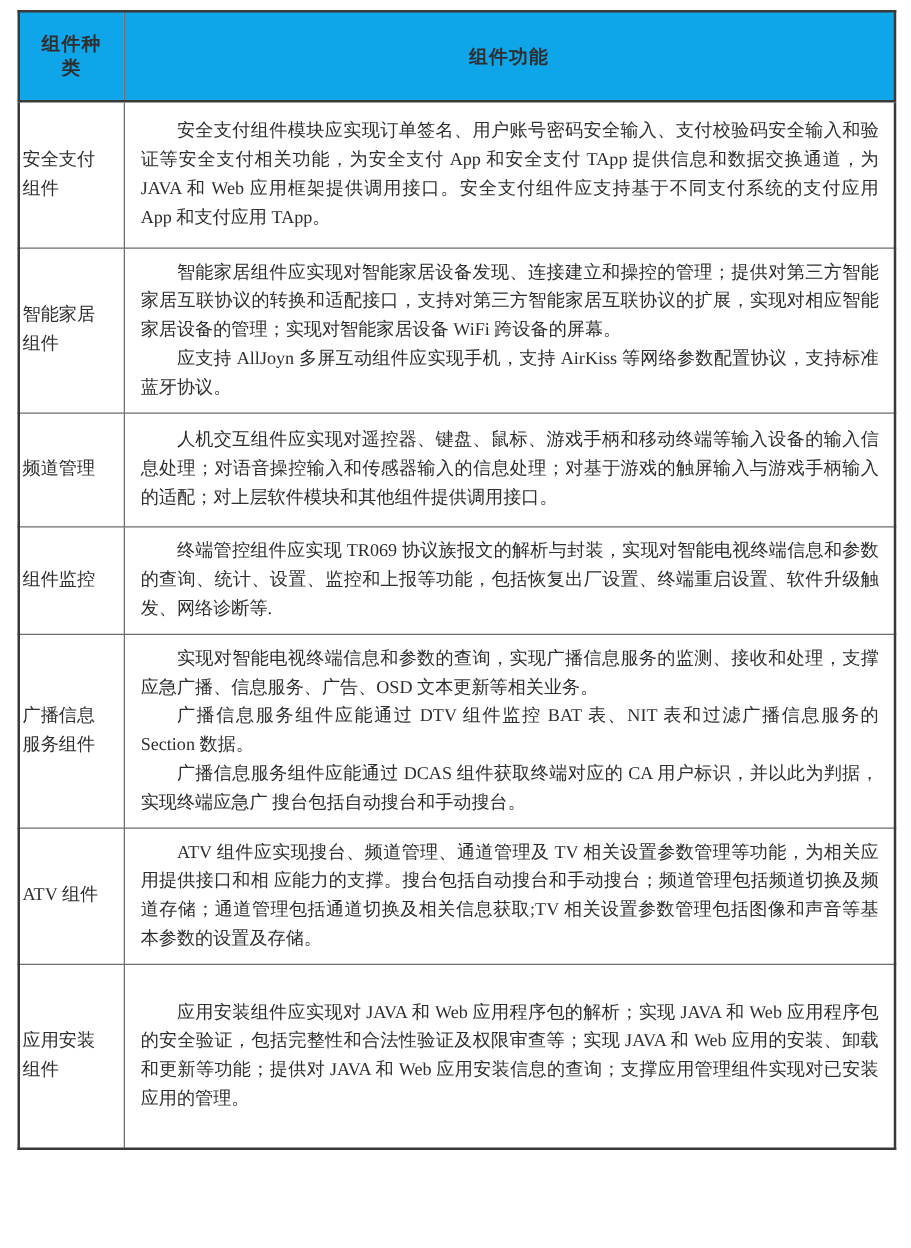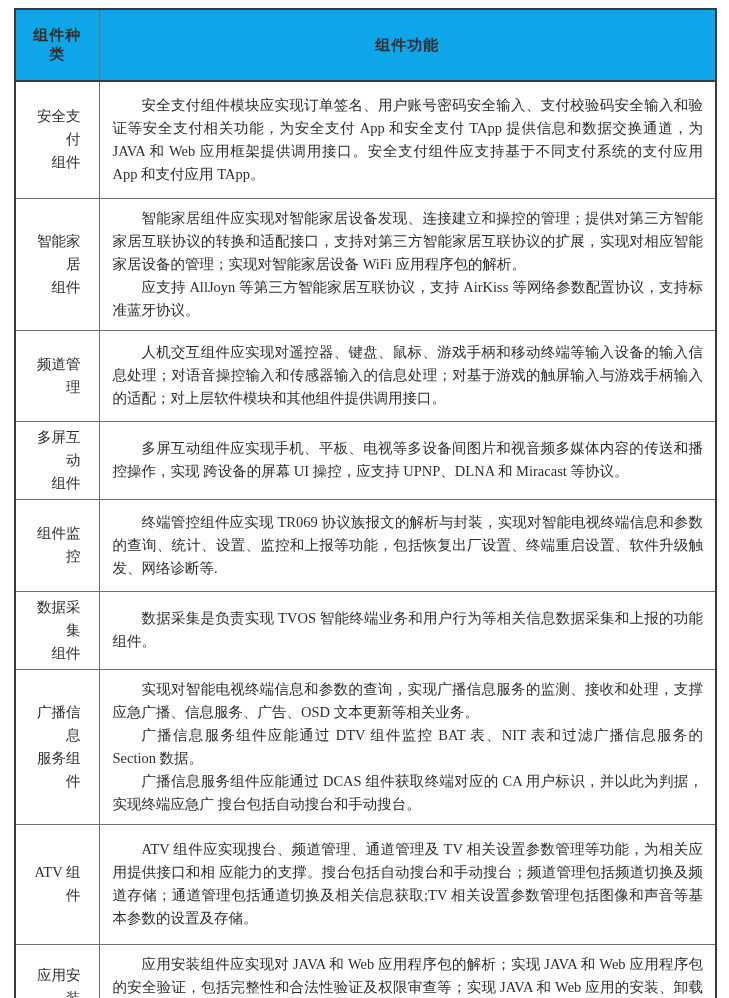--- a/index.html
+++ b/index.html
@@ -34,26 +34,26 @@
     background: #0ea5e9;
     font-weight: bold;
     font-size: 15px;
     text-align: center;
     height: 26px;
     padding: 16px;
     border-bottom: 2px solid #3a3a3a;
     letter-spacing: 1px;
   }
   td.type-cell {
-    text-align: right;
+    text-align: left;
     vertical-align: middle;
     font-size: 14.5px;
     line-height: 23px;
     white-space: pre-line;
-    padding: 4px 18px;
+    padding: 4px 2px;
   }
   td.func-cell {
     vertical-align: middle;
     font-size: 14.5px;
     line-height: 23px;
     padding: 8px 12px 8px 13px;
     text-align: justify;
     font-family: Liberation Serif, serif;
   }
   td.func-cell p {
@@ -91,48 +91,34 @@
         <td class="type-cell">安全支付
 组件</td>
         <td class="func-cell">
           <p>安全支付组件模块应实现订单签名、用户账号密码安全输入、支付校验码安全输入和验证等安全支付相关功能，为安全支付 App 和安全支付 TApp 提供信息和数据交换通道，为 JAVA 和 Web 应用框架提供调用接口。安全支付组件应支持基于不同支付系统的支付应用 App 和支付应用 TApp。</p>
         </td>
       </tr>
       <tr>
         <td class="type-cell">智能家居
 组件</td>
         <td class="func-cell">
-          <p>智能家居组件应实现对智能家居设备发现、连接建立和操控的管理；提供对第三方智能家居互联协议的转换和适配接口，支持对第三方智能家居互联协议的扩展，实现对相应智能家居设备的管理；实现对智能家居设备 WiFi 应用程序包的解析。</p>
-          <p>应支持 AllJoyn 等第三方智能家居互联协议，支持 AirKiss 等网络参数配置协议，支持标准蓝牙协议。</p>
+          <p>智能家居组件应实现对智能家居设备发现、连接建立和操控的管理；提供对第三方智能家居互联协议的转换和适配接口，支持对第三方智能家居互联协议的扩展，实现对相应智能家居设备的管理；实现对智能家居设备 WiFi 跨设备的屏幕。</p>
+          <p>应支持 AllJoyn 多屏互动组件应实现手机，支持 AirKiss 等网络参数配置协议，支持标准蓝牙协议。</p>
         </td>
       </tr>
       <tr>
         <td class="type-cell">频道管理</td>
         <td class="func-cell">
           <p>人机交互组件应实现对遥控器、键盘、鼠标、游戏手柄和移动终端等输入设备的输入信息处理；对语音操控输入和传感器输入的信息处理；对基于游戏的触屏输入与游戏手柄输入的适配；对上层软件模块和其他组件提供调用接口。</p>
         </td>
       </tr>
       <tr>
-        <td class="type-cell">多屏互动
-组件</td>
-        <td class="func-cell">
-          <p>多屏互动组件应实现手机、平板、电视等多设备间图片和视音频多媒体内容的传送和播控操作，实现 跨设备的屏幕 UI 操控，应支持 UPNP、DLNA 和 Miracast 等协议。</p>
-        </td>
-      </tr>
-      <tr>
         <td class="type-cell">组件监控</td>
         <td class="func-cell">
           <p>终端管控组件应实现 TR069 协议族报文的解析与封装，实现对智能电视终端信息和参数的查询、统计、设置、监控和上报等功能，包括恢复出厂设置、终端重启设置、软件升级触发、网络诊断等.</p>
-        </td>
-      </tr>
-      <tr>
-        <td class="type-cell">数据采集
-组件</td>
-        <td class="func-cell">
-          <p>数据采集是负责实现 TVOS 智能终端业务和用户行为等相关信息数据采集和上报的功能组件。</p>
         </td>
       </tr>
       <tr>
         <td class="type-cell">广播信息
 服务组件</td>
         <td class="func-cell">
           <p>实现对智能电视终端信息和参数的查询，实现广播信息服务的监测、接收和处理，支撑应急广播、信息服务、广告、OSD 文本更新等相关业务。</p>
           <p>广播信息服务组件应能通过 DTV 组件监控 BAT 表、NIT 表和过滤广播信息服务的 Section 数据。</p>
           <p>广播信息服务组件应能通过 DCAS 组件获取终端对应的 CA 用户标识，并以此为判据，实现终端应急广 搜台包括自动搜台和手动搜台。</p>
         </td>

